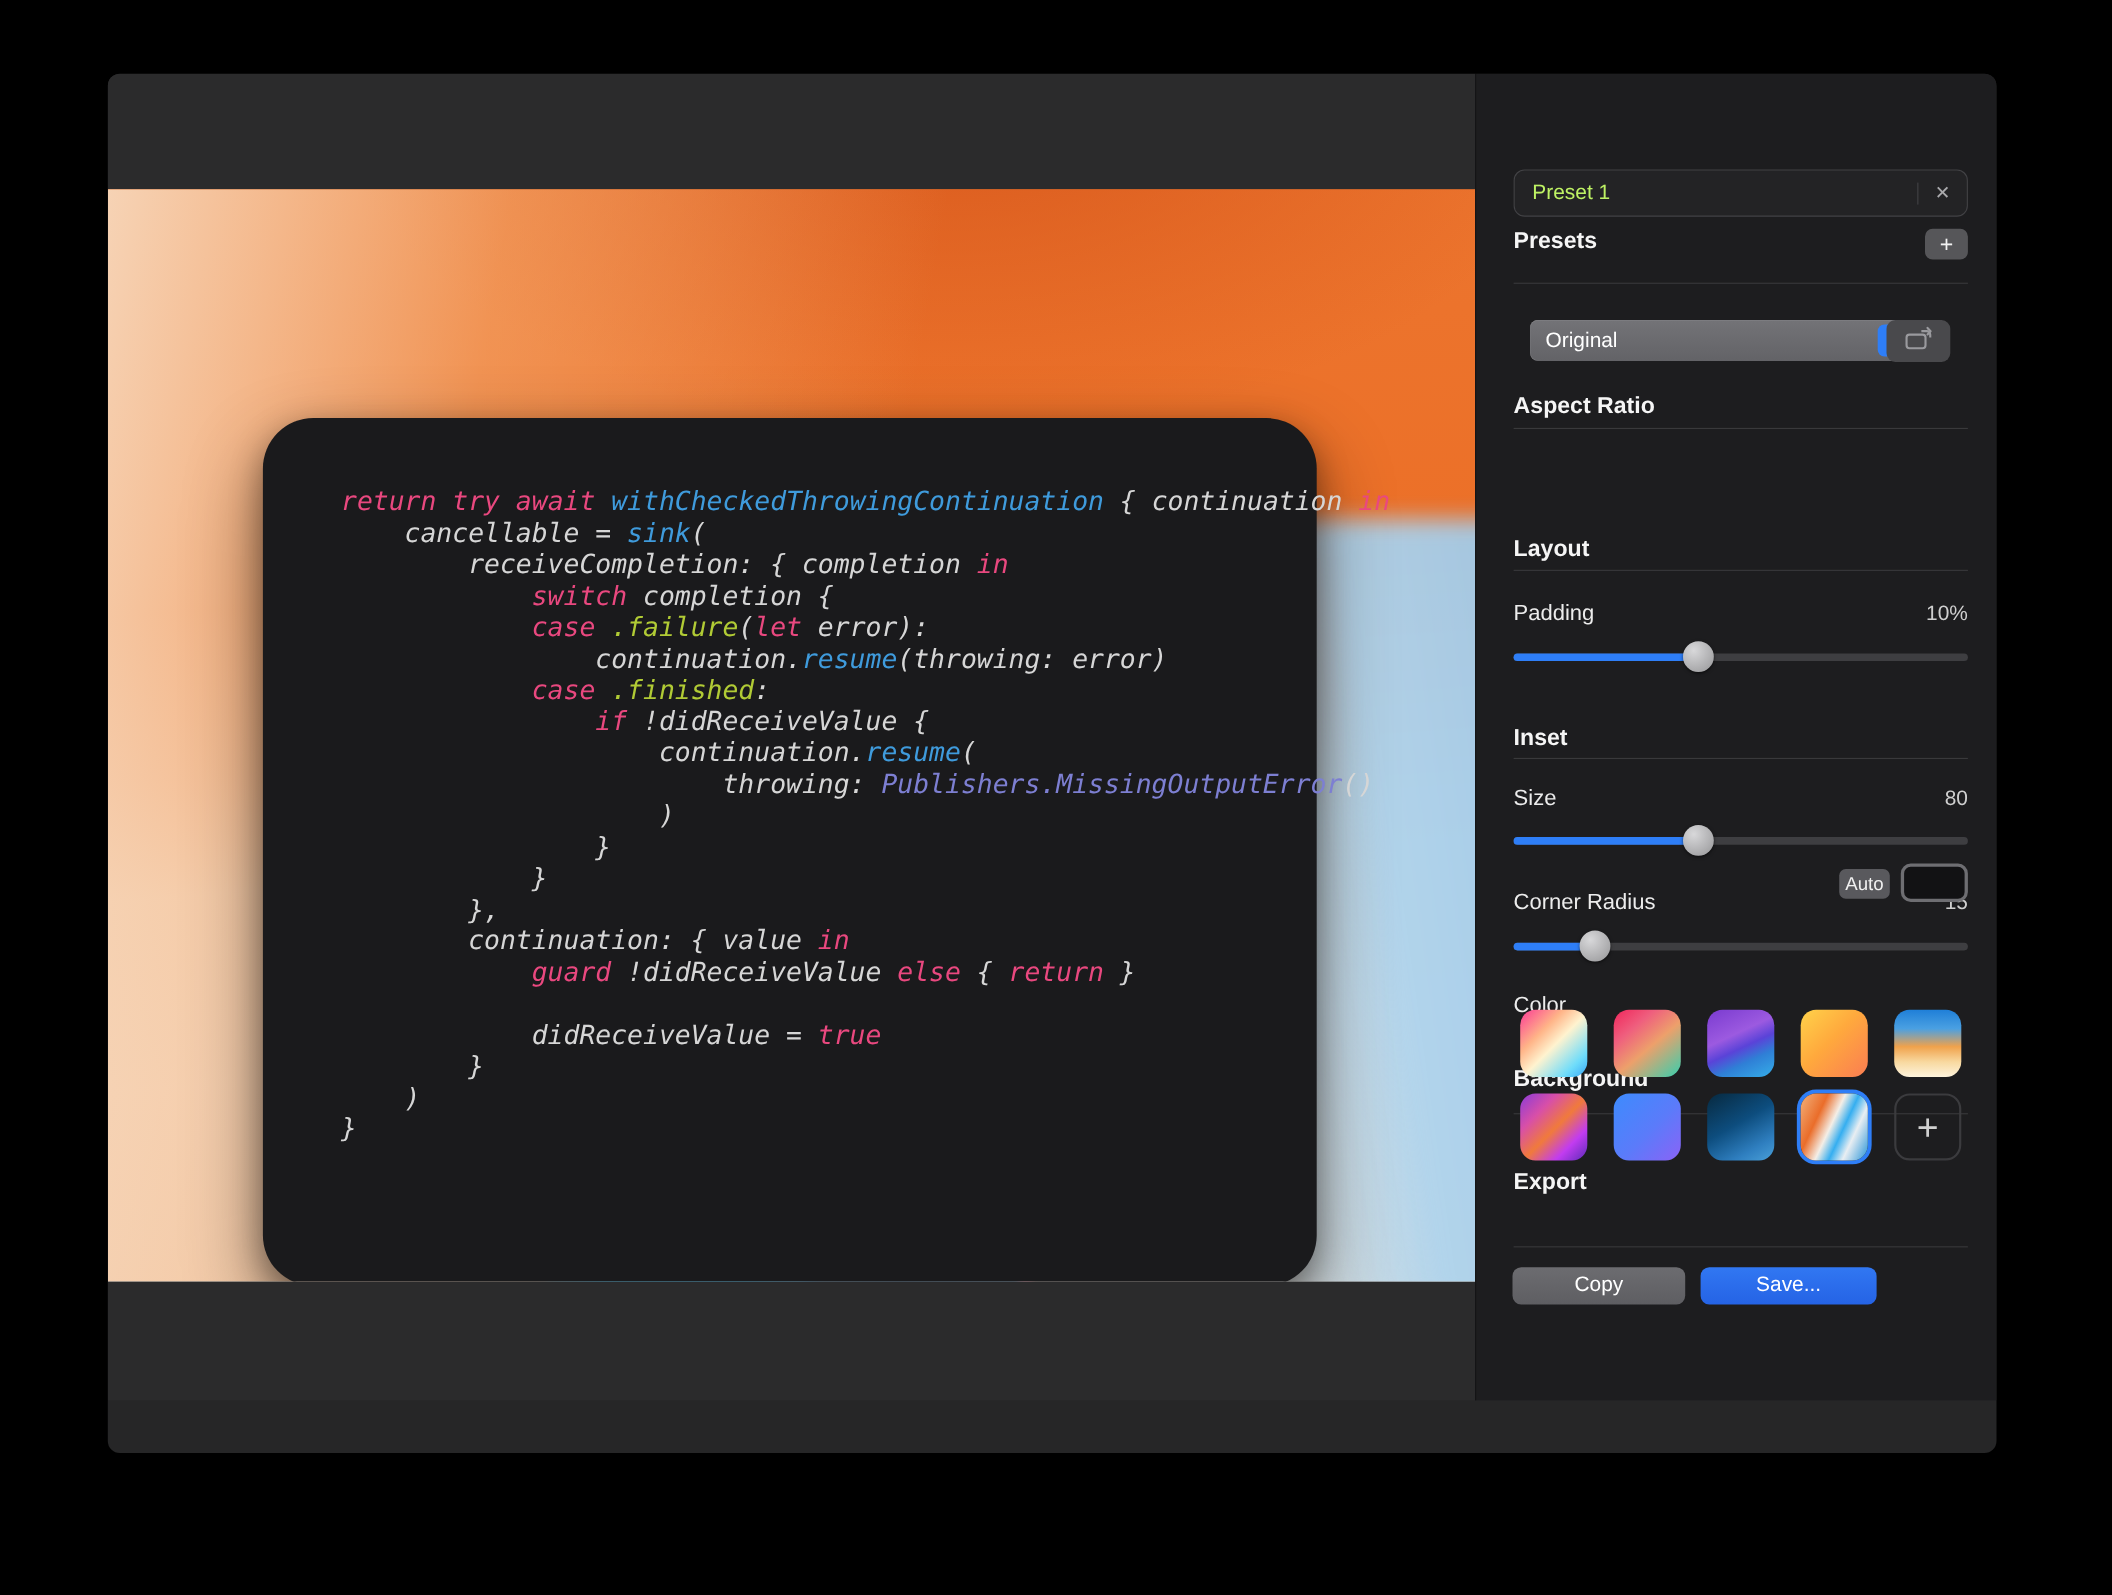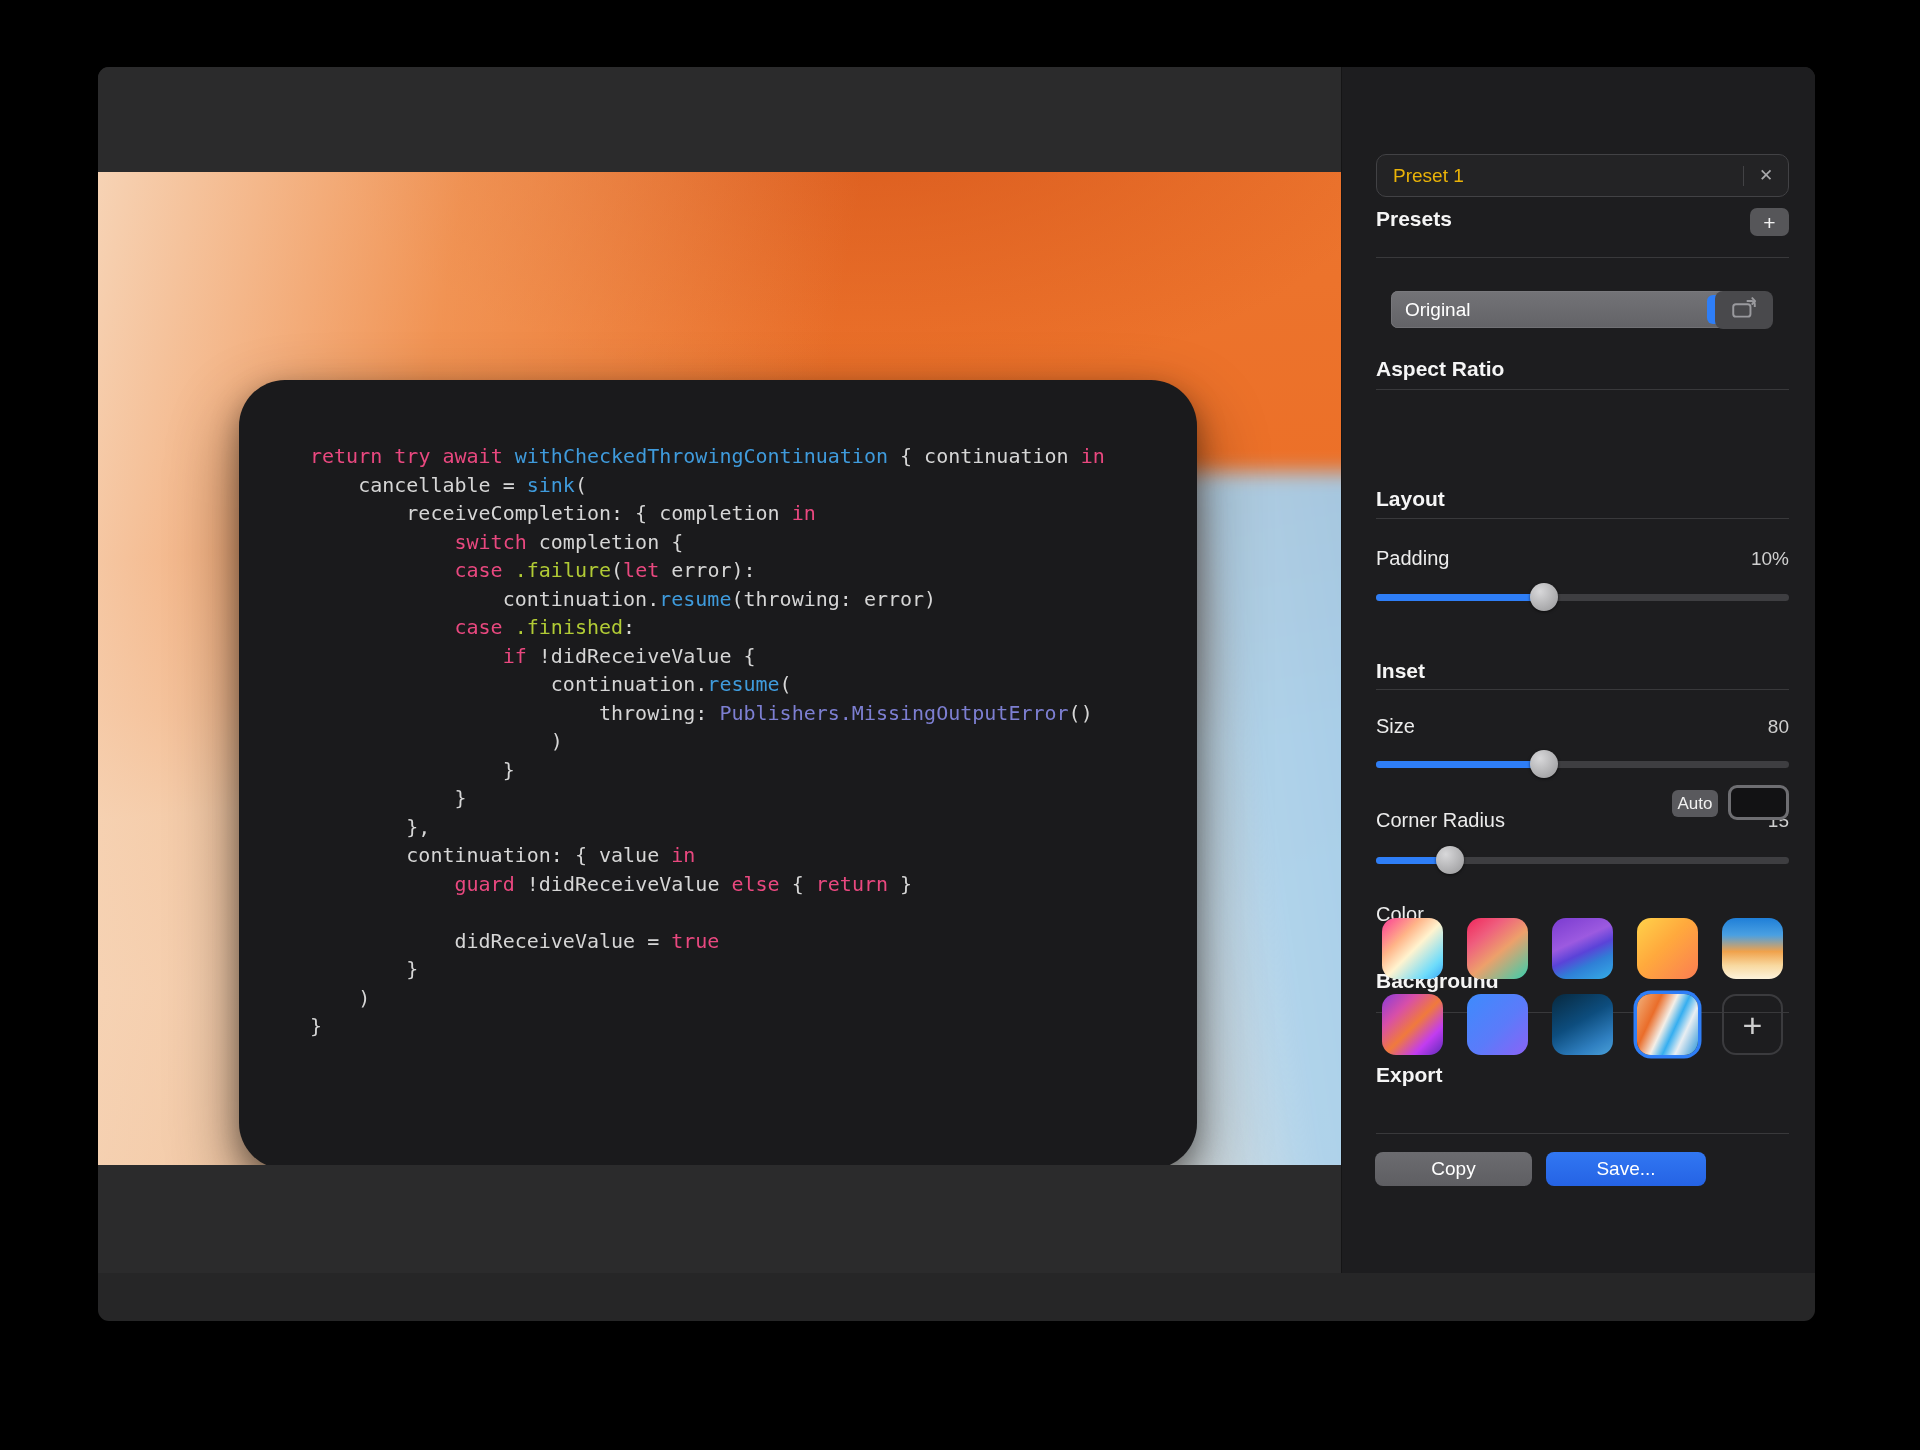--- a/index.html
+++ b/index.html
@@ -40,38 +40,38 @@
     background:linear-gradient(90deg,#53809f 0%,#3f7096 45%,#5d87a6 100%);}
   .stripe-pink{left:802px;width:12px;filter:blur(3px);
     background:linear-gradient(180deg,#f4c06a 0%,#ef9a8c 60%,#f0a0b0 100%);}
 
   
   .codewin{position:absolute;left:141px;top:208px;width:958px;height:789px;
     background:#1a1a1c;border-radius:46px;
     box-shadow:0 30px 70px rgba(0,0,0,.45),0 10px 28px rgba(0,0,0,.35);}
   .code{position:absolute;left:71px;top:62px;right:20px;}
   .code-line{white-space:pre;font-family:"DejaVu Sans Mono",monospace;
-    font-size:20px;line-height:28.5px;height:28.5px;color:var(--c-p);}
+    font-size:24px;line-height:28.5px;height:28.5px;color:var(--c-p);font-style:italic;}
   .tok-k{color:var(--c-k);} .tok-f{color:var(--c-f);} .tok-e{color:var(--c-e);}
   .tok-t{color:var(--c-t);} .tok-p{color:var(--c-p);}
 
   
   .sidebar{position:relative;width:474px;height:100%;background:#1d1d1f;border-left:1px solid #151516;}
   .sb{position:absolute;}
   .hdr{font-size:21px;font-weight:bold;color:#f5f5f5;}
   .divider{position:absolute;left:34px;width:413px;height:1px;background:#39393b;}
   .rowlabel{font-size:20px;color:#ececec;}
   .rowvalue{font-size:19px;color:#cfcfcf;}
 
   .pill-btn{display:flex;align-items:center;justify-content:center;background:#565659;
     border:none;border-radius:7px;color:#f2f2f2;font-size:21px;line-height:1;cursor:default;}
 
   .preset-row{left:34px;top:87px;width:413px;height:43px;background:#232325;
     border:1.5px solid #424245;border-radius:10px;display:flex;align-items:center;}
-  .preset-name{flex:1;padding-left:16px;font-size:19px;color:#eab308;}
+  .preset-name{flex:1;padding-left:16px;font-size:19px;color:#bef264;}
   .preset-sep{width:1px;height:20px;background:#424245;}
   .preset-x{width:44px;text-align:center;color:#a9a9ac;font-size:17px;}
 
   .popup{left:49px;top:224px;width:349px;height:37px;border-radius:7px;
     background:linear-gradient(#737377,#636367);display:flex;align-items:center;
     box-shadow:inset 0 0 0 .5px #808084;}
   .popup-label{flex:1;padding-left:14px;font-size:19px;color:#fff;}
   .popup-step{width:29px;height:29px;margin-right:4px;border-radius:6px;background:var(--accent);
     display:flex;align-items:center;justify-content:center;}
   .swap-btn{left:373px;top:224px;width:58px;height:38px;border-radius:8px;background:#49494c;

